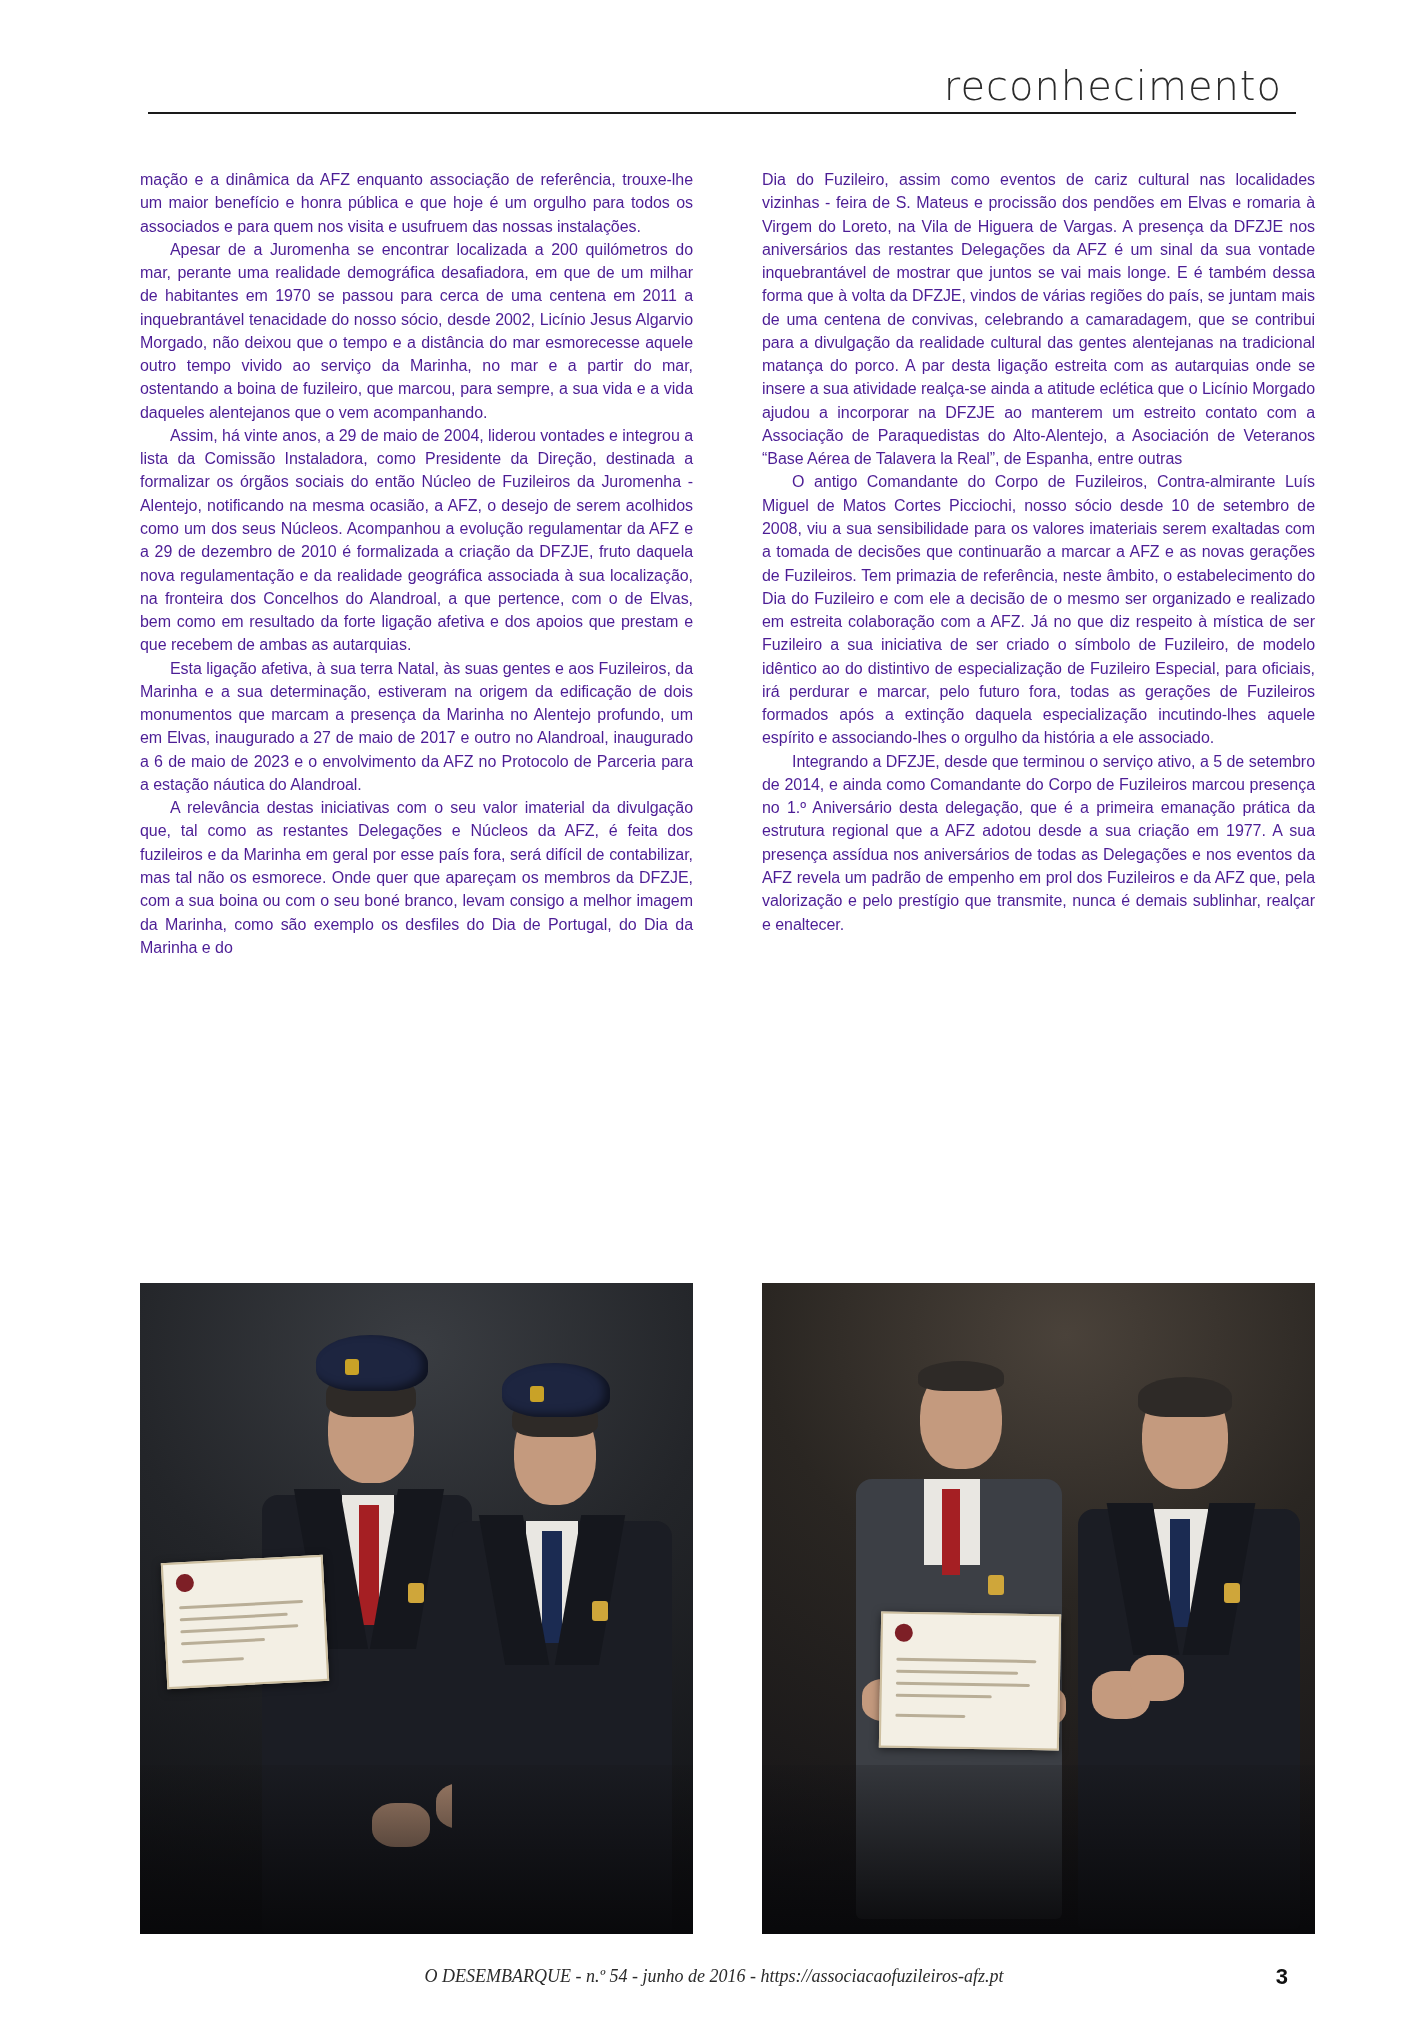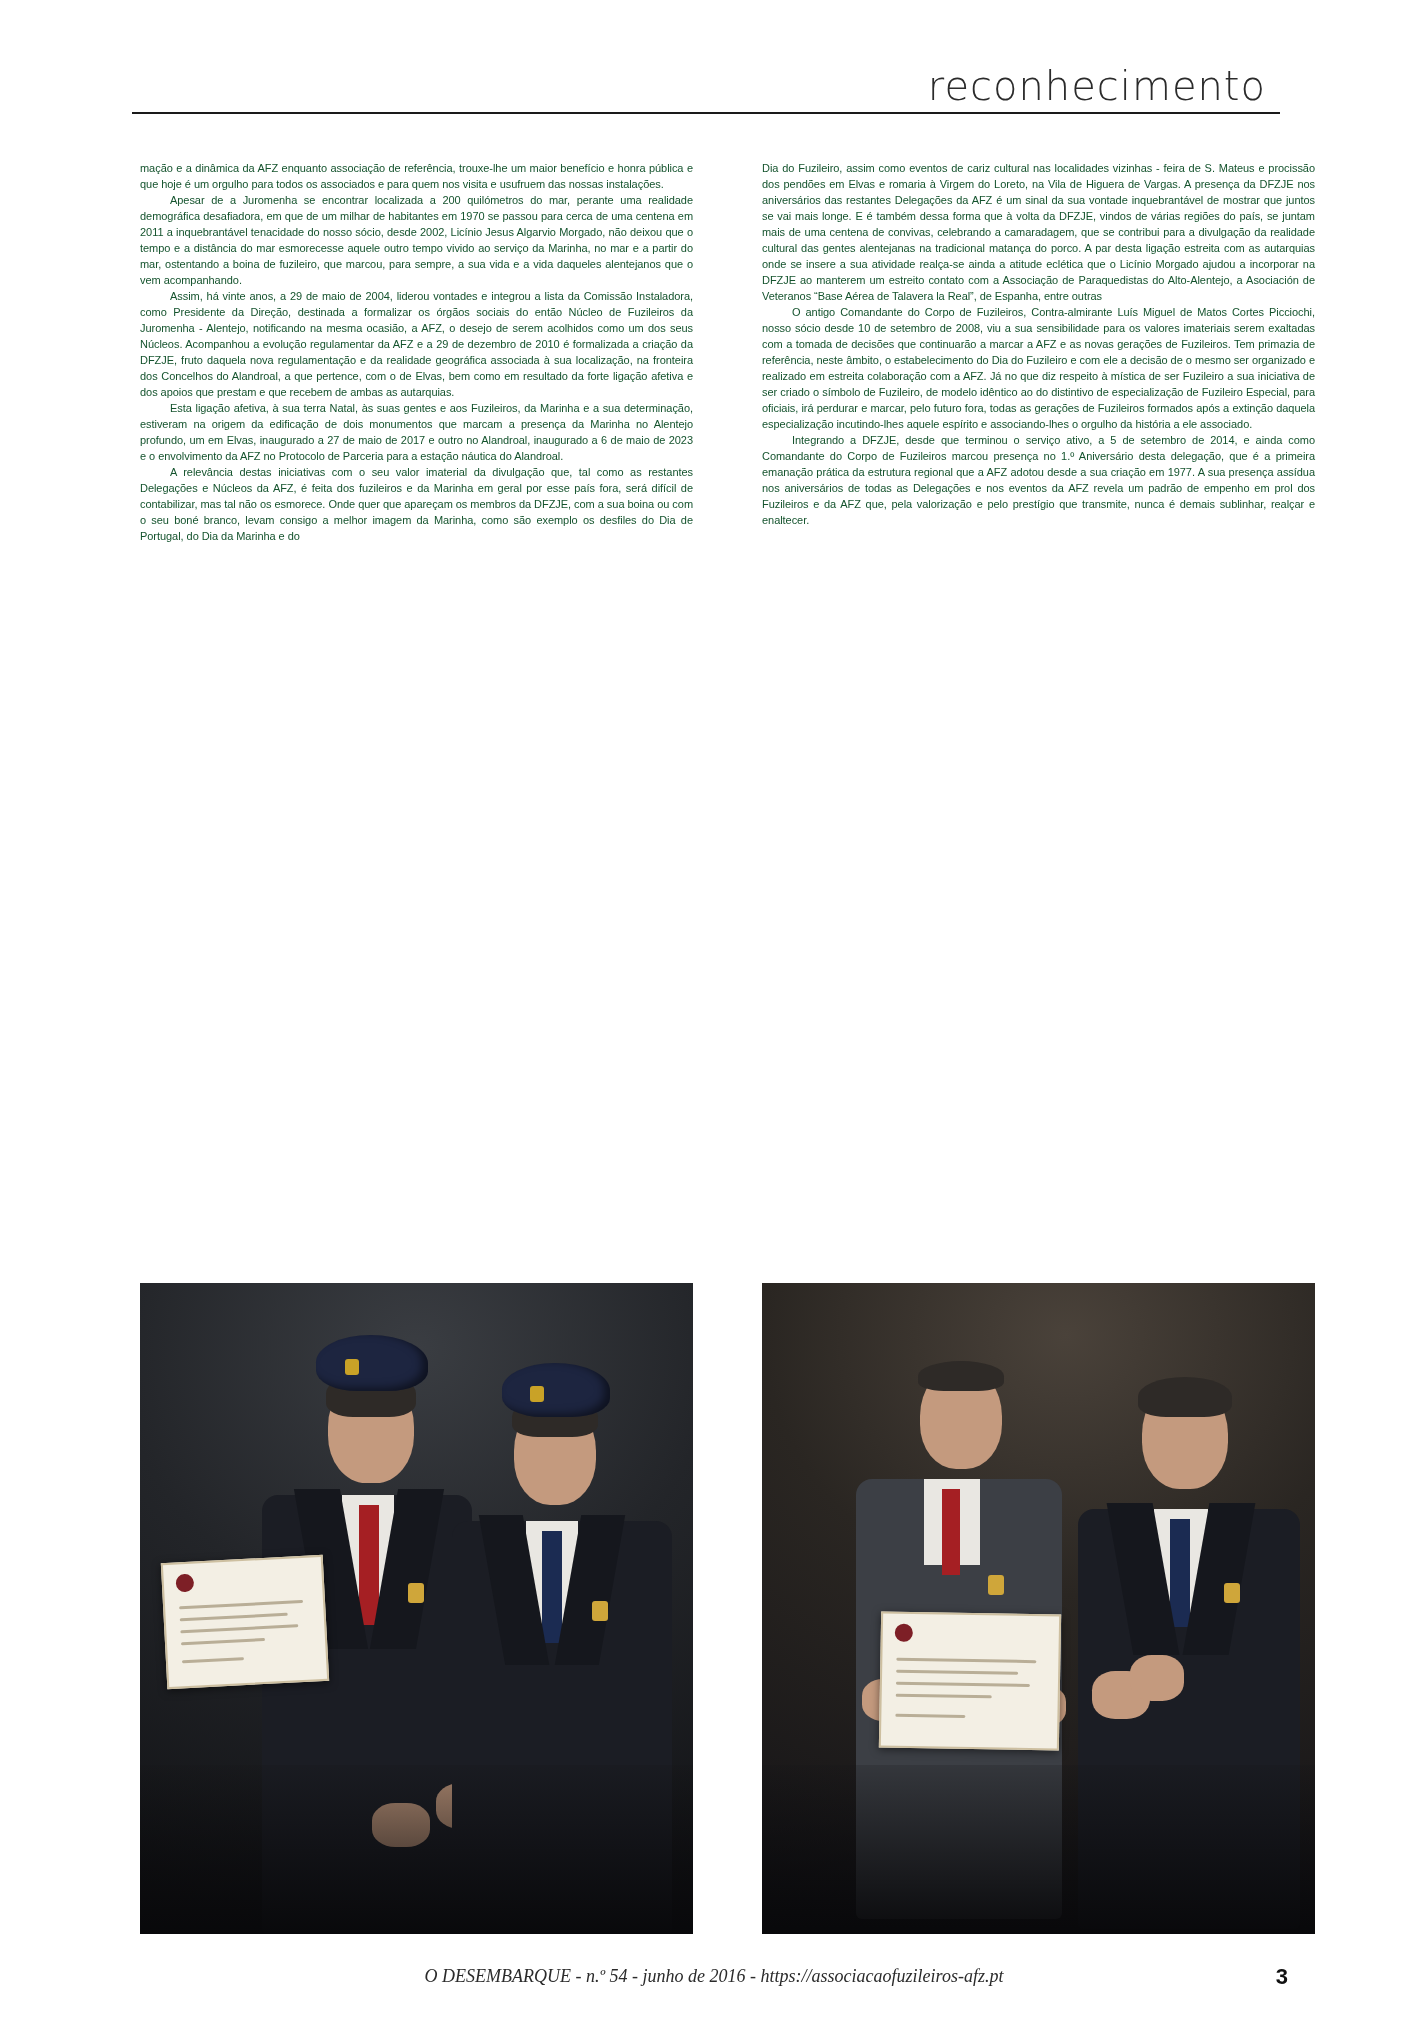--- a/index.html
+++ b/index.html
@@ -20,21 +20,21 @@
     position: absolute;
     inset: 0;
     width: 1428px;
     height: 2028px;
     background: #ffffff;
   }
 
   
   .header {
     position: absolute;
-    left: 132px;
+    left: 148px;
     top: 60px;
     width: 1148px;
     height: 60px;
     text-align: center;
   }
   .header-rule {
     position: absolute;
     left: 0;
     top: 52px;
     width: 1148px;
@@ -52,26 +52,26 @@
     color: #2b2b2b;
     background: #ffffff;
     padding: 0 14px 0 18px;
     line-height: 52px;
     white-space: nowrap;
   }
 
   
   .col {
     position: absolute;
-    top: 160px;
+    top: 168px;
     width: 553px;
-    font-size: 11px;
+    font-size: 16px;
     line-height: 1.455;
     text-align: justify;
-    color: #14532d;
+    color: #4c1d95;
     letter-spacing: -0.05px;
   }
   .col-left { left: 140px; }
   .col-right { left: 762px; }
 
   .col p {
     margin: 0;
     text-indent: 0;
   }
   .col p + p {

